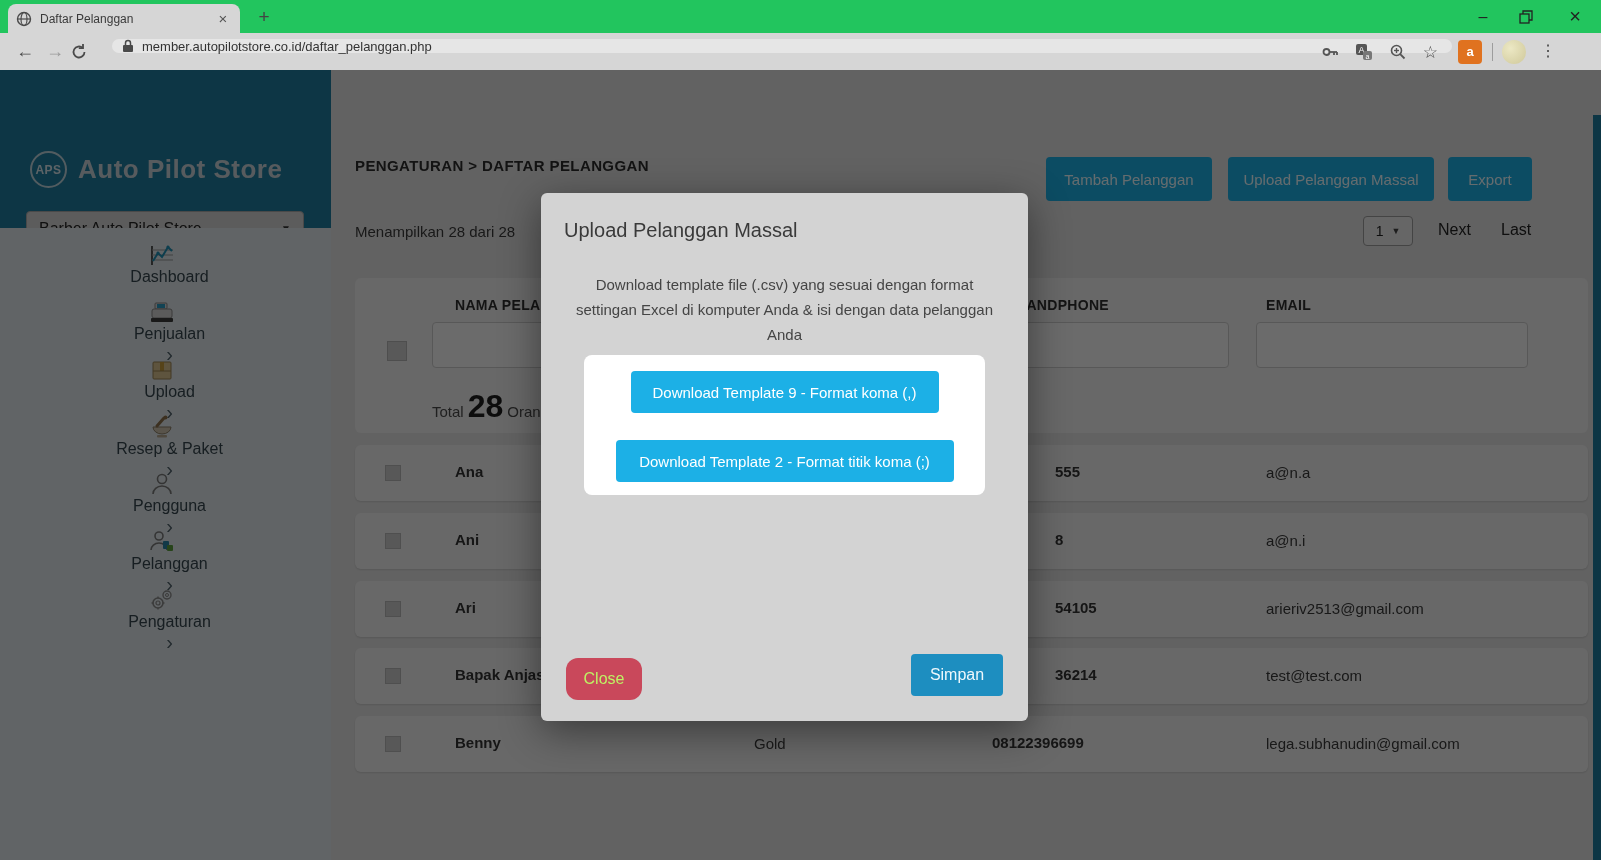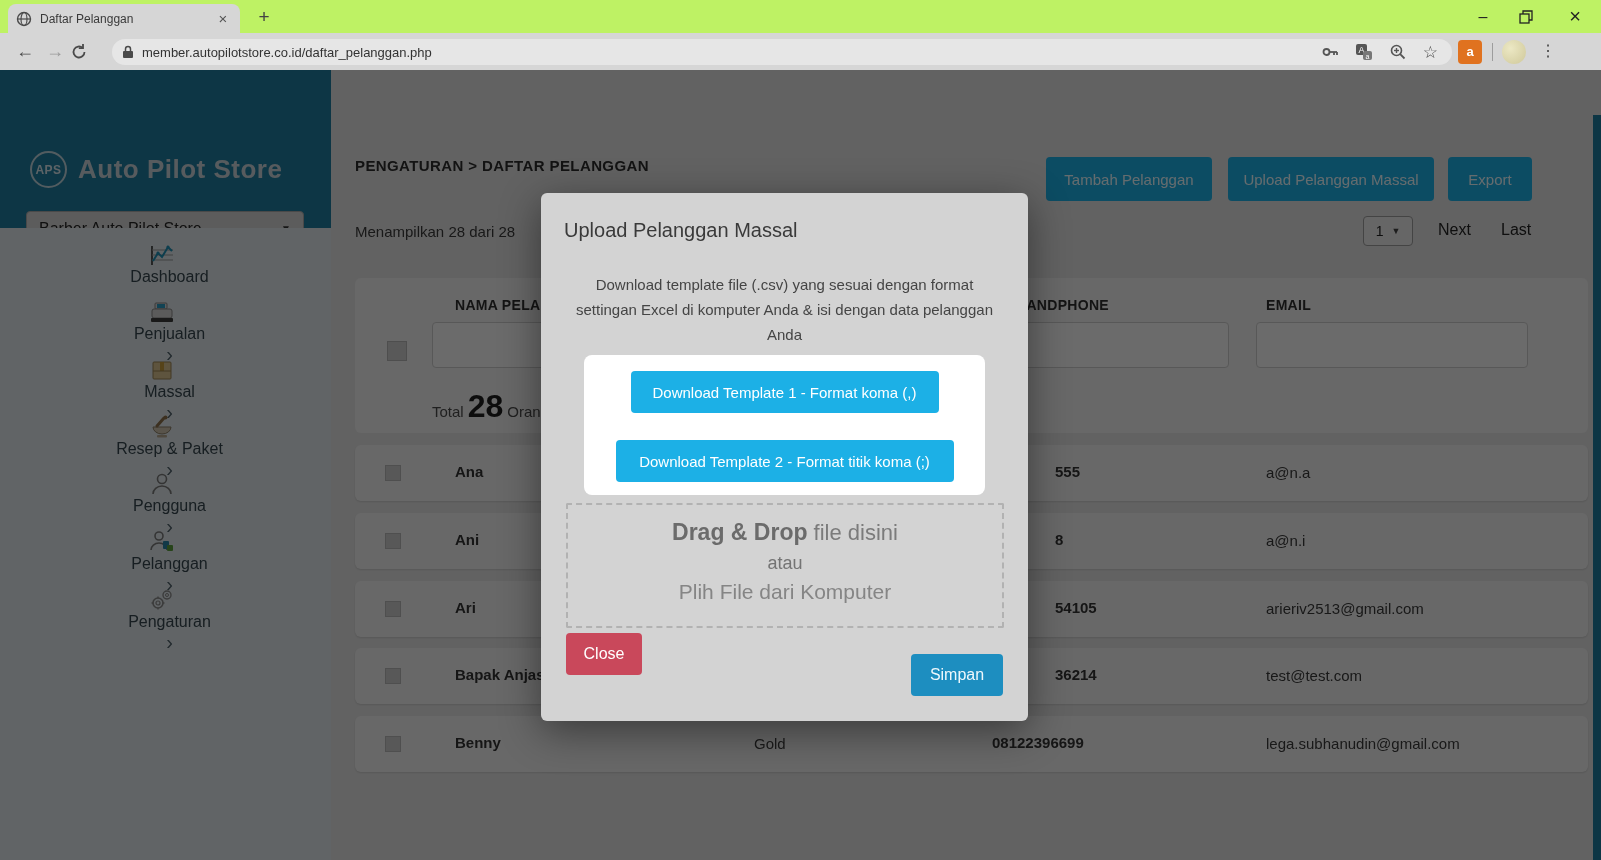--- a/index.html
+++ b/index.html
@@ -1,32 +1,32 @@
 <!DOCTYPE html>
 <html><head>
 <meta charset="utf-8">
 <style>
   * { margin:0; padding:0; box-sizing:border-box; }
   html,body { width:1601px; height:860px; overflow:hidden; background:#000; }
   body { font-family:"Liberation Sans", sans-serif; }
   #screen { position:relative; width:1601px; height:860px; background:#e4e4e4; overflow:hidden; }
 
   
-  .tabstrip { position:absolute; left:0; top:0; width:1601px; height:37px; background:#bef264; }
+  .tabstrip { position:absolute; left:0; top:0; width:1601px; height:37px; background:#22c55e; }
   .tab { position:absolute; left:8px; top:4px; width:232px; height:29px; background:#d6d6d6;
          border-radius:8px 8px 0 0; display:flex; align-items:center; padding:0 8px; }
   .tab-title { font-size:12px; color:#3a3a3a; margin-left:8px; flex:1; white-space:nowrap; overflow:hidden; }
   .tab-close { color:#555; font-size:15px; width:18px; height:18px; line-height:18px; text-align:center; border-radius:50%; }
   .newtab { position:absolute; left:252px; top:6px; font-size:19px; color:#444; width:24px; text-align:center; }
   .wincontrols { position:absolute; right:6px; top:0; height:33px; display:flex; align-items:center; gap:26px; padding-right:10px; }
   .winbtn { color:#222; font-size:16px; width:20px; text-align:center; }
   .toolbar { position:absolute; left:0; top:33px; width:1601px; height:37px; background:#d6d6d6; display:flex; align-items:center; }
   .navbtn { font-size:18px; color:#4a4a4a; width:30px; text-align:center; }
   .navbtn.fwd { color:#9a9a9a; }
-  .addressbar { position:absolute; left:112px; top:39px; width:1340px; height:26px; background:#e6e6e6;
+  .addressbar { position:absolute; left:112px; top:39px; width:1340px; height:14px; background:#e6e6e6;
                 border-radius:13px; display:flex; align-items:center; padding:0 10px; }
   .url { font-size:13px; color:#333; margin-left:8px; }
   .addr-icons { position:absolute; right:10px; top:0; height:26px; display:flex; align-items:center; gap:16px; padding-right:4px; }
   .ext-icon { position:absolute; left:1458px; top:40px; width:24px; height:24px; background:#e0721f; border-radius:4px;
               color:#fff; font-weight:bold; font-size:13px; text-align:center; line-height:24px; }
   .chrome-sep { position:absolute; left:1492px; top:43px; width:1px; height:18px; background:#9d9d9d; }
   .avatar { position:absolute; left:1502px; top:40px; width:24px; height:24px; border-radius:50%;
             background:radial-gradient(circle at 35% 35%, #ece8c4, #cfc89a); }
   .kebab { position:absolute; left:1540px; top:41px; font-size:16px; color:#444; }
 
@@ -95,22 +95,22 @@
   .tpl-btn { position:absolute; left:50%; transform:translateX(-50%); height:42px; background:#1cb0e6; border:none; border-radius:4px;
              color:#ffffff; font-size:15px; font-family:"Liberation Sans",sans-serif; }
   .tpl-1 { top:16px; width:308px; }
   .tpl-2 { top:85px; width:338px; }
   .dropzone { position:absolute; left:25px; top:310px; width:438px; height:125px; border:2px dashed #b2b2b2; border-radius:2px;
               text-align:center; color:#787878; }
   .dz-line1 { margin-top:14px; font-size:22px; color:#7b7b7b; }
   .dz-line1 b { font-size:23px; color:#6b6b6b; }
   .dz-line2 { margin-top:7px; font-size:18px; color:#747474; }
   .dz-line3 { margin-top:6px; font-size:21px; color:#858585; }
-  .modal-close { position:absolute; left:25px; top:440px; width:76px; height:42px; background:#c9485b; border:none; border-radius:4px;
-                 color:#ffffff; font-size:16px; font-family:"Liberation Sans",sans-serif; }
+  .modal-close { position:absolute; left:25px; top:465px; width:76px; height:42px; background:#c9485b; border:none; border-radius:12px;
+                 color:#bef264; font-size:16px; font-family:"Liberation Sans",sans-serif; }
   .modal-save { position:absolute; right:25px; top:461px; width:92px; height:42px; background:#1d8ec0; border:none; border-radius:4px;
                 color:#eef8fc; font-size:16px; font-family:"Liberation Sans",sans-serif; }
   svg { display:block; }
 </style>
 </head>
 <body>
 
 <div id="screen">
 
   <div class="tabstrip">
@@ -227,21 +227,21 @@
       <span class="chev">›</span>
     </div>
     <div class="nav-item" style="top:129px;">
       <span class="nicon">
         <svg width="26" height="26" viewBox="0 0 26 26">
             <rect x="4" y="5" width="18" height="17" rx="1" fill="#d9c28f" stroke="#9b8455"></rect>
             <rect x="11" y="5" width="4" height="9" fill="#c79b3a"></rect>
             <line x1="4" y1="14" x2="22" y2="14" stroke="#9b8455" stroke-width="1"></line>
           </svg>
       </span>
-      <span class="nlabel">Massal</span>
+      <span class="nlabel">Upload</span>
       <span class="chev">›</span>
     </div>
     <div class="nav-item" style="top:186px;padding-left:28px;">
       <span class="nicon">
         <svg width="26" height="26" viewBox="0 0 26 26">
             <path d="M4 13 h18 a9 7 0 0 1 -18 0 z" fill="#cfc3ae" stroke="#8c7f68"></path>
             <rect x="8" y="21" width="10" height="2.5" rx="1" fill="#b5a88f"></rect>
             <line x1="8" y1="12" x2="15" y2="4" stroke="#8c6f4a" stroke-width="3" stroke-linecap="round"></line>
             <circle cx="16.5" cy="3.5" r="2" fill="#8c6f4a"></circle>
           </svg>
@@ -357,25 +357,20 @@
   </div>
 
   <div class="right-strip"></div>
 
   <div class="dim"></div>
 
   <div class="modal">
     <div class="modal-title">Upload Pelanggan Massal</div>
     <div class="modal-desc">Download template file (.csv) yang sesuai dengan format settingan Excel di komputer Anda &amp; isi dengan data pelanggan Anda</div>
     <div class="tpl-card">
-      <button class="tpl-btn tpl-1">Download Template 1 - Format koma (,)</button>
+      <button class="tpl-btn tpl-1">Download Template 9 - Format koma (,)</button>
       <button class="tpl-btn tpl-2">Download Template 2 - Format titik koma (;)</button>
-    </div>
-    <div class="dropzone">
-      <div class="dz-line1"><b>Drag &amp; Drop</b><span> file disini</span></div>
-      <div class="dz-line2">atau</div>
-      <div class="dz-line3">Plih File dari Komputer</div>
     </div>
     <button class="modal-close">Close</button>
     <button class="modal-save">Simpan</button>
   </div>
 
 </div>
 
 </body></html>

